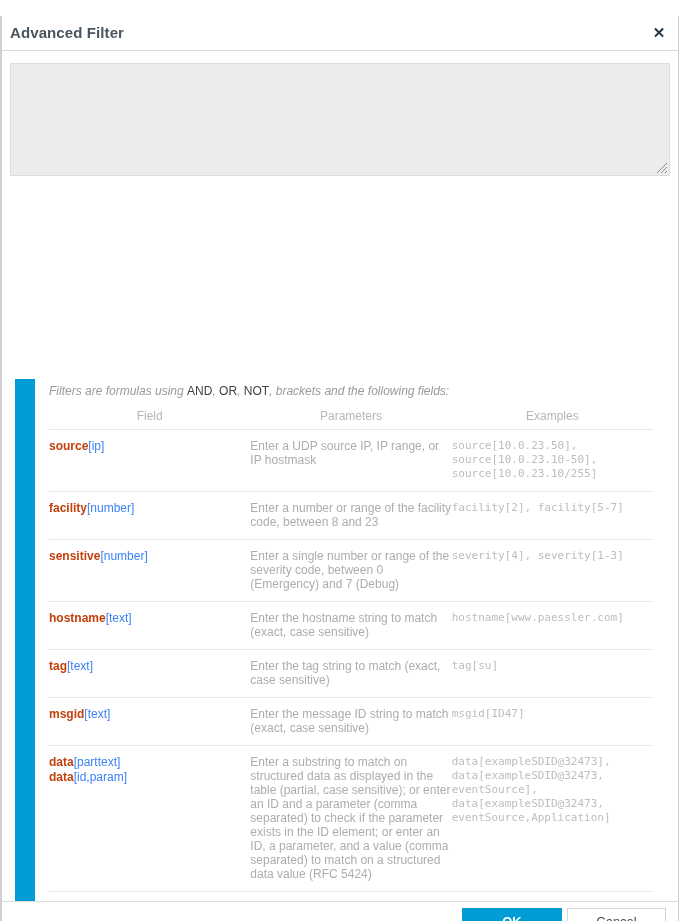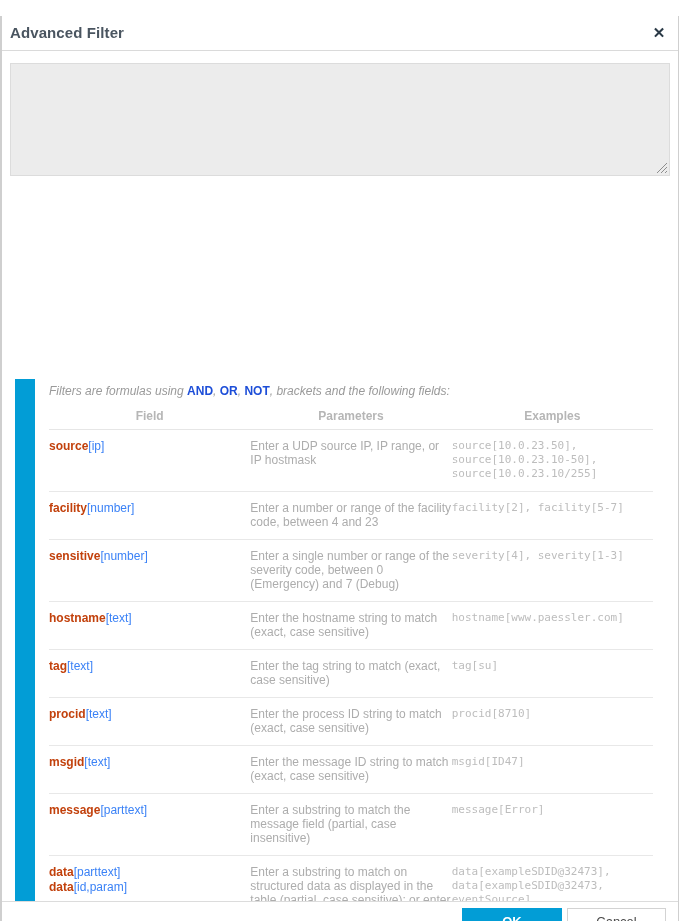--- a/index.html
+++ b/index.html
@@ -115,30 +115,30 @@
     top: 208px;
     width: 604px;
   }
   .intro {
     font-size: 12px;
     font-style: italic;
     color: #9a9a9a;
     margin: 0 0 11px 0;
     line-height: 14px;
   }
-  .intro b { font-weight: bold; font-style: normal; color: #1d4ed8; }
+  .intro b { font-weight: normal; font-style: normal; color: #404040; }
 
   table.helptable {
     width: 604px;
     border-collapse: collapse;
     table-layout: fixed;
   }
   table.helptable th {
     font-size: 12px;
-    font-weight: bold;
+    font-weight: normal;
     color: #b6b6b6;
     text-align: center;
     padding: 0 0 6px 0;
     border-bottom: 1px solid #e6e6e6;
   }
   table.helptable td {
     vertical-align: top;
     padding: 9px 0 10px 0;
     border-bottom: 1px solid #e8e8e8;
   }
@@ -263,21 +263,21 @@
 source[10.0.23.10/255]</div>
               </td>
             </tr>
             <tr>
               <td class="c-field">
                 <div class="fname">
                   <div><b>facility</b><span>[number]</span></div>
                 </div>
               </td>
               <td class="c-param">
-                <div class="param">Enter a number or range of the facility code, between 4 and 23</div>
+                <div class="param">Enter a number or range of the facility code, between 8 and 23</div>
               </td>
               <td class="c-ex">
                 <div class="example">facility[2], facility[5-7]</div>
               </td>
             </tr>
             <tr>
               <td class="c-field">
                 <div class="fname">
                   <div><b>sensitive</b><span>[number]</span></div>
                 </div>
@@ -311,54 +311,28 @@
               <td class="c-param">
                 <div class="param">Enter the tag string to match (exact, case sensitive)</div>
               </td>
               <td class="c-ex">
                 <div class="example">tag[su]</div>
               </td>
             </tr>
             <tr>
               <td class="c-field">
                 <div class="fname">
-                  <div><b>procid</b><span>[text]</span></div>
-                </div>
-              </td>
-              <td class="c-param">
-                <div class="param">Enter the process ID string to match (exact, case sensitive)</div>
-              </td>
-              <td class="c-ex">
-                <div class="example">procid[8710]</div>
-              </td>
-            </tr>
-            <tr>
-              <td class="c-field">
-                <div class="fname">
                   <div><b>msgid</b><span>[text]</span></div>
                 </div>
               </td>
               <td class="c-param">
                 <div class="param">Enter the message ID string to match (exact, case sensitive)</div>
               </td>
               <td class="c-ex">
                 <div class="example">msgid[ID47]</div>
-              </td>
-            </tr>
-            <tr>
-              <td class="c-field">
-                <div class="fname">
-                  <div><b>message</b><span>[parttext]</span></div>
-                </div>
-              </td>
-              <td class="c-param">
-                <div class="param">Enter a substring to match the message field (partial, case insensitive)</div>
-              </td>
-              <td class="c-ex">
-                <div class="example">message[Error]</div>
               </td>
             </tr>
             <tr>
               <td class="c-field">
                 <div class="fname">
                   <div><b>data</b><span>[parttext]</span></div>
                   <div><b>data</b><span>[id,param]</span></div>
                 </div>
               </td>
               <td class="c-param">

